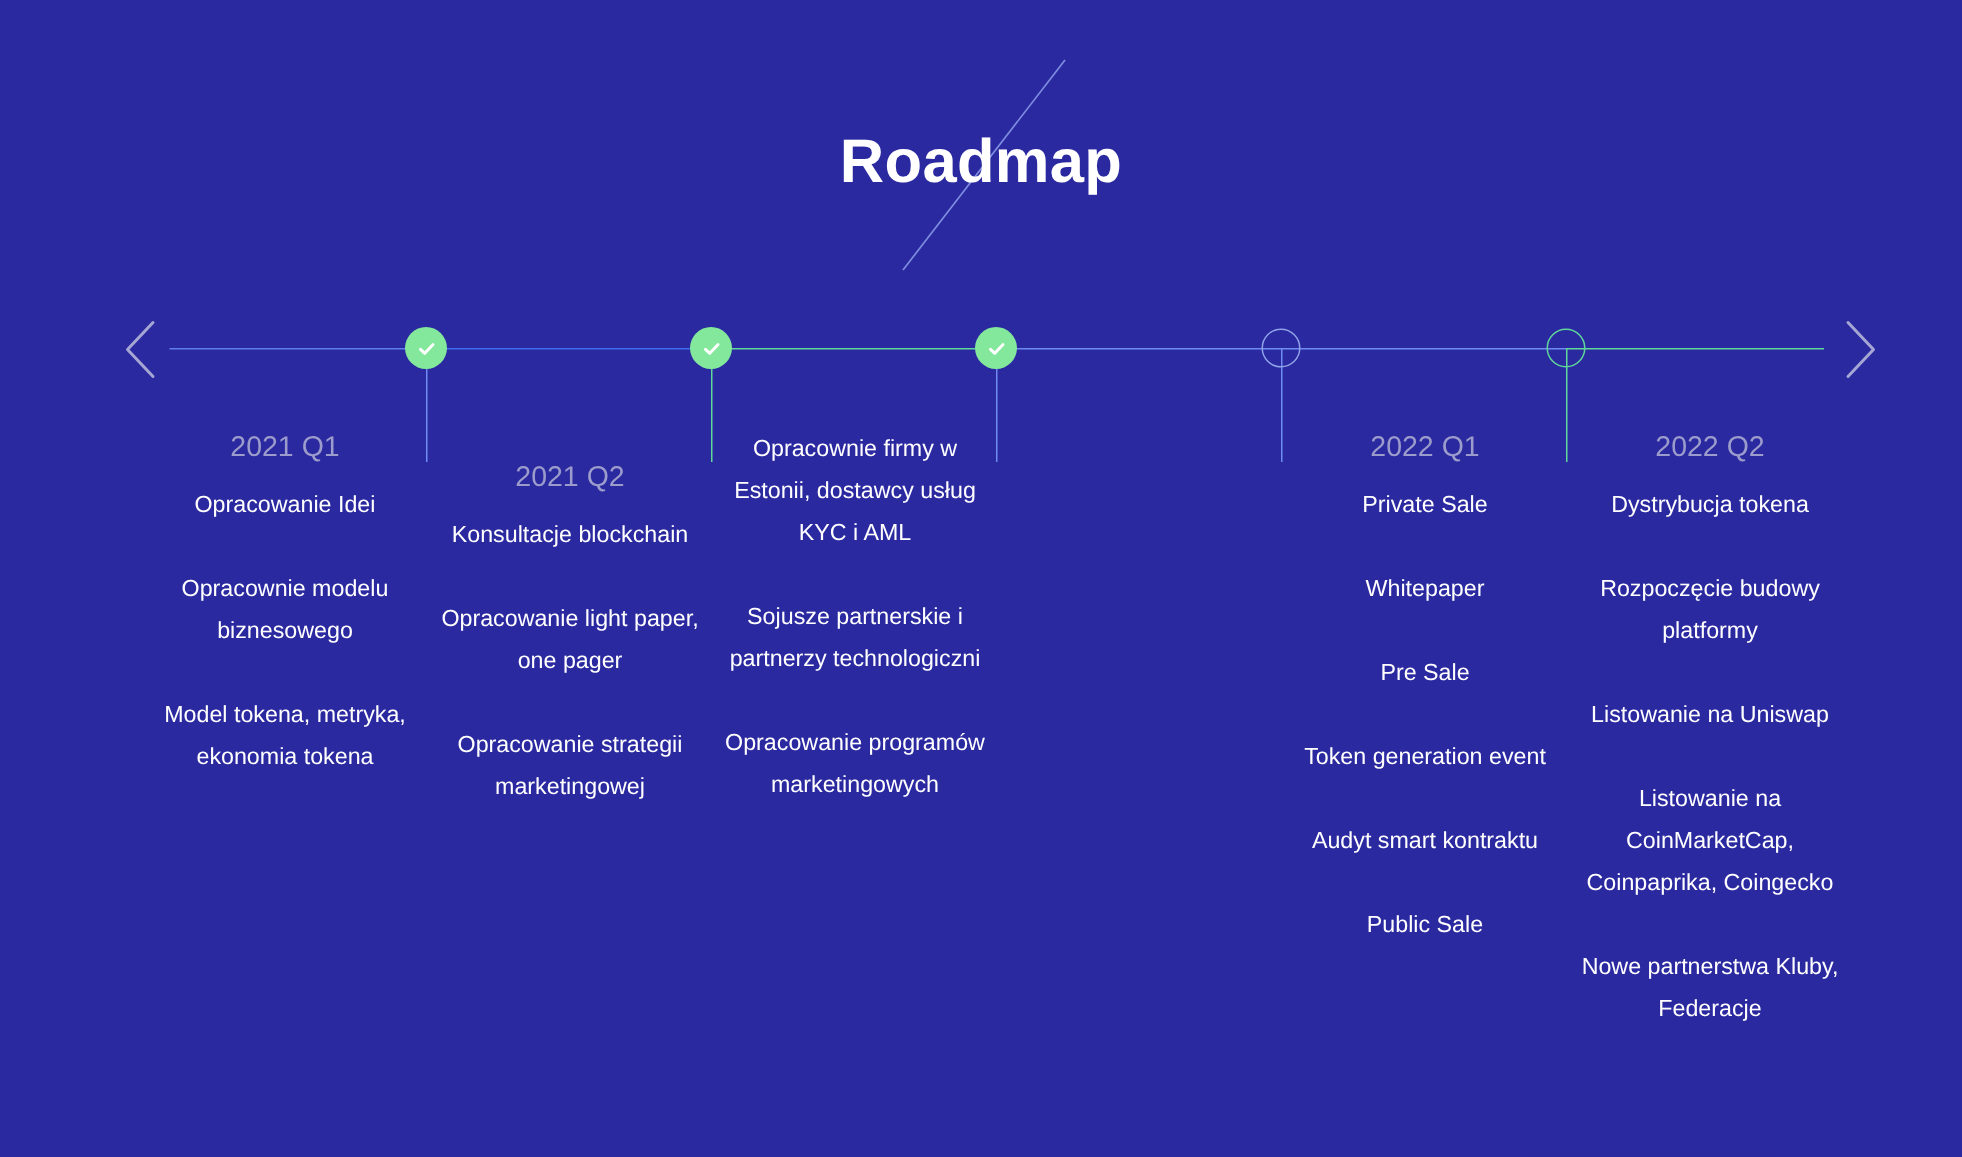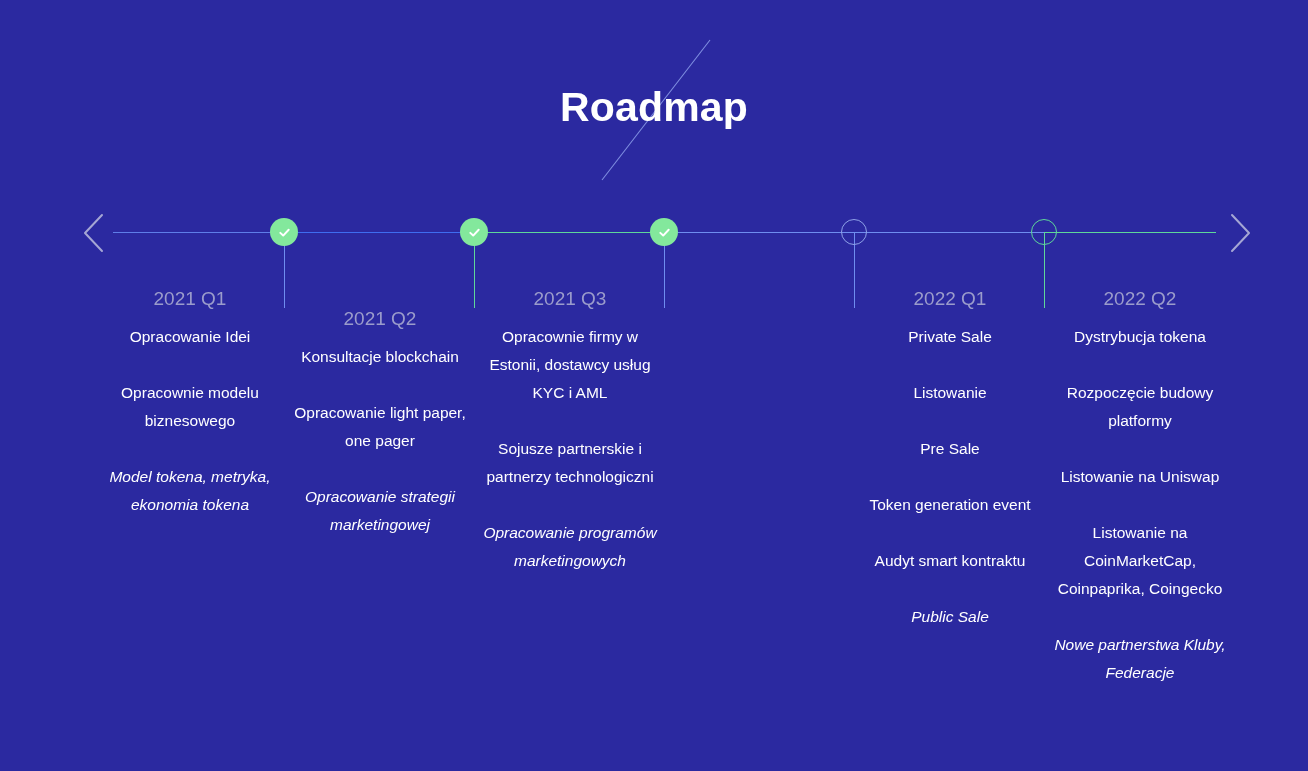--- a/index.html
+++ b/index.html
@@ -164,21 +164,21 @@
     list-style: none;
   }
 
   .milestone-item {
     color: #ffffff;
     font-size: 15.5px;
     line-height: 28px;
     padding: 0 4px;
     margin-bottom: 28px;
   }
-  .milestone-item:last-child { margin-bottom: 0; font-style: italic; }
+  .milestone-item:last-child { margin-bottom: 0; }
 </style>
 </head>
 <body>
 
 <div id="roadmap-section">
 
   <div id="title-block">
     <svg id="title-slash" viewBox="0 0 112 144" xmlns="http://www.w3.org/2000/svg">
       <line x1="110" y1="2" x2="2" y2="142" stroke="#7f8ee0" stroke-width="1.1"></line>
     </svg>
@@ -247,34 +247,33 @@
     <div class="column" style="left:285px;margin-top:20px;">
       <div class="quarter-label">2021 Q2</div>
       <ul class="milestone-list">
         <li class="milestone-item">Konsultacje blockchain</li>
         <li class="milestone-item">Opracowanie light paper, one pager</li>
         <li class="milestone-item">Opracowanie strategii marketingowej</li>
       </ul>
     </div>
 
     <div class="column" style="left:475px;">
-      <div class="quarter-label">2021 Q3</div>
       <ul class="milestone-list">
         <li class="milestone-item">Opracownie firmy w Estonii, dostawcy usług KYC i AML</li>
         <li class="milestone-item">Sojusze partnerskie i partnerzy technologiczni</li>
         <li class="milestone-item">Opracowanie programów marketingowych</li>
       </ul>
     </div>
 
 
     <div class="column" style="left:855px;">
       <div class="quarter-label">2022 Q1</div>
       <ul class="milestone-list">
         <li class="milestone-item">Private Sale</li>
-        <li class="milestone-item">Listowanie</li>
+        <li class="milestone-item">Whitepaper</li>
         <li class="milestone-item">Pre Sale</li>
         <li class="milestone-item">Token generation event</li>
         <li class="milestone-item">Audyt smart kontraktu</li>
         <li class="milestone-item">Public Sale</li>
       </ul>
     </div>
 
     <div class="column" style="left:1045px;">
       <div class="quarter-label">2022 Q2</div>
       <ul class="milestone-list">

